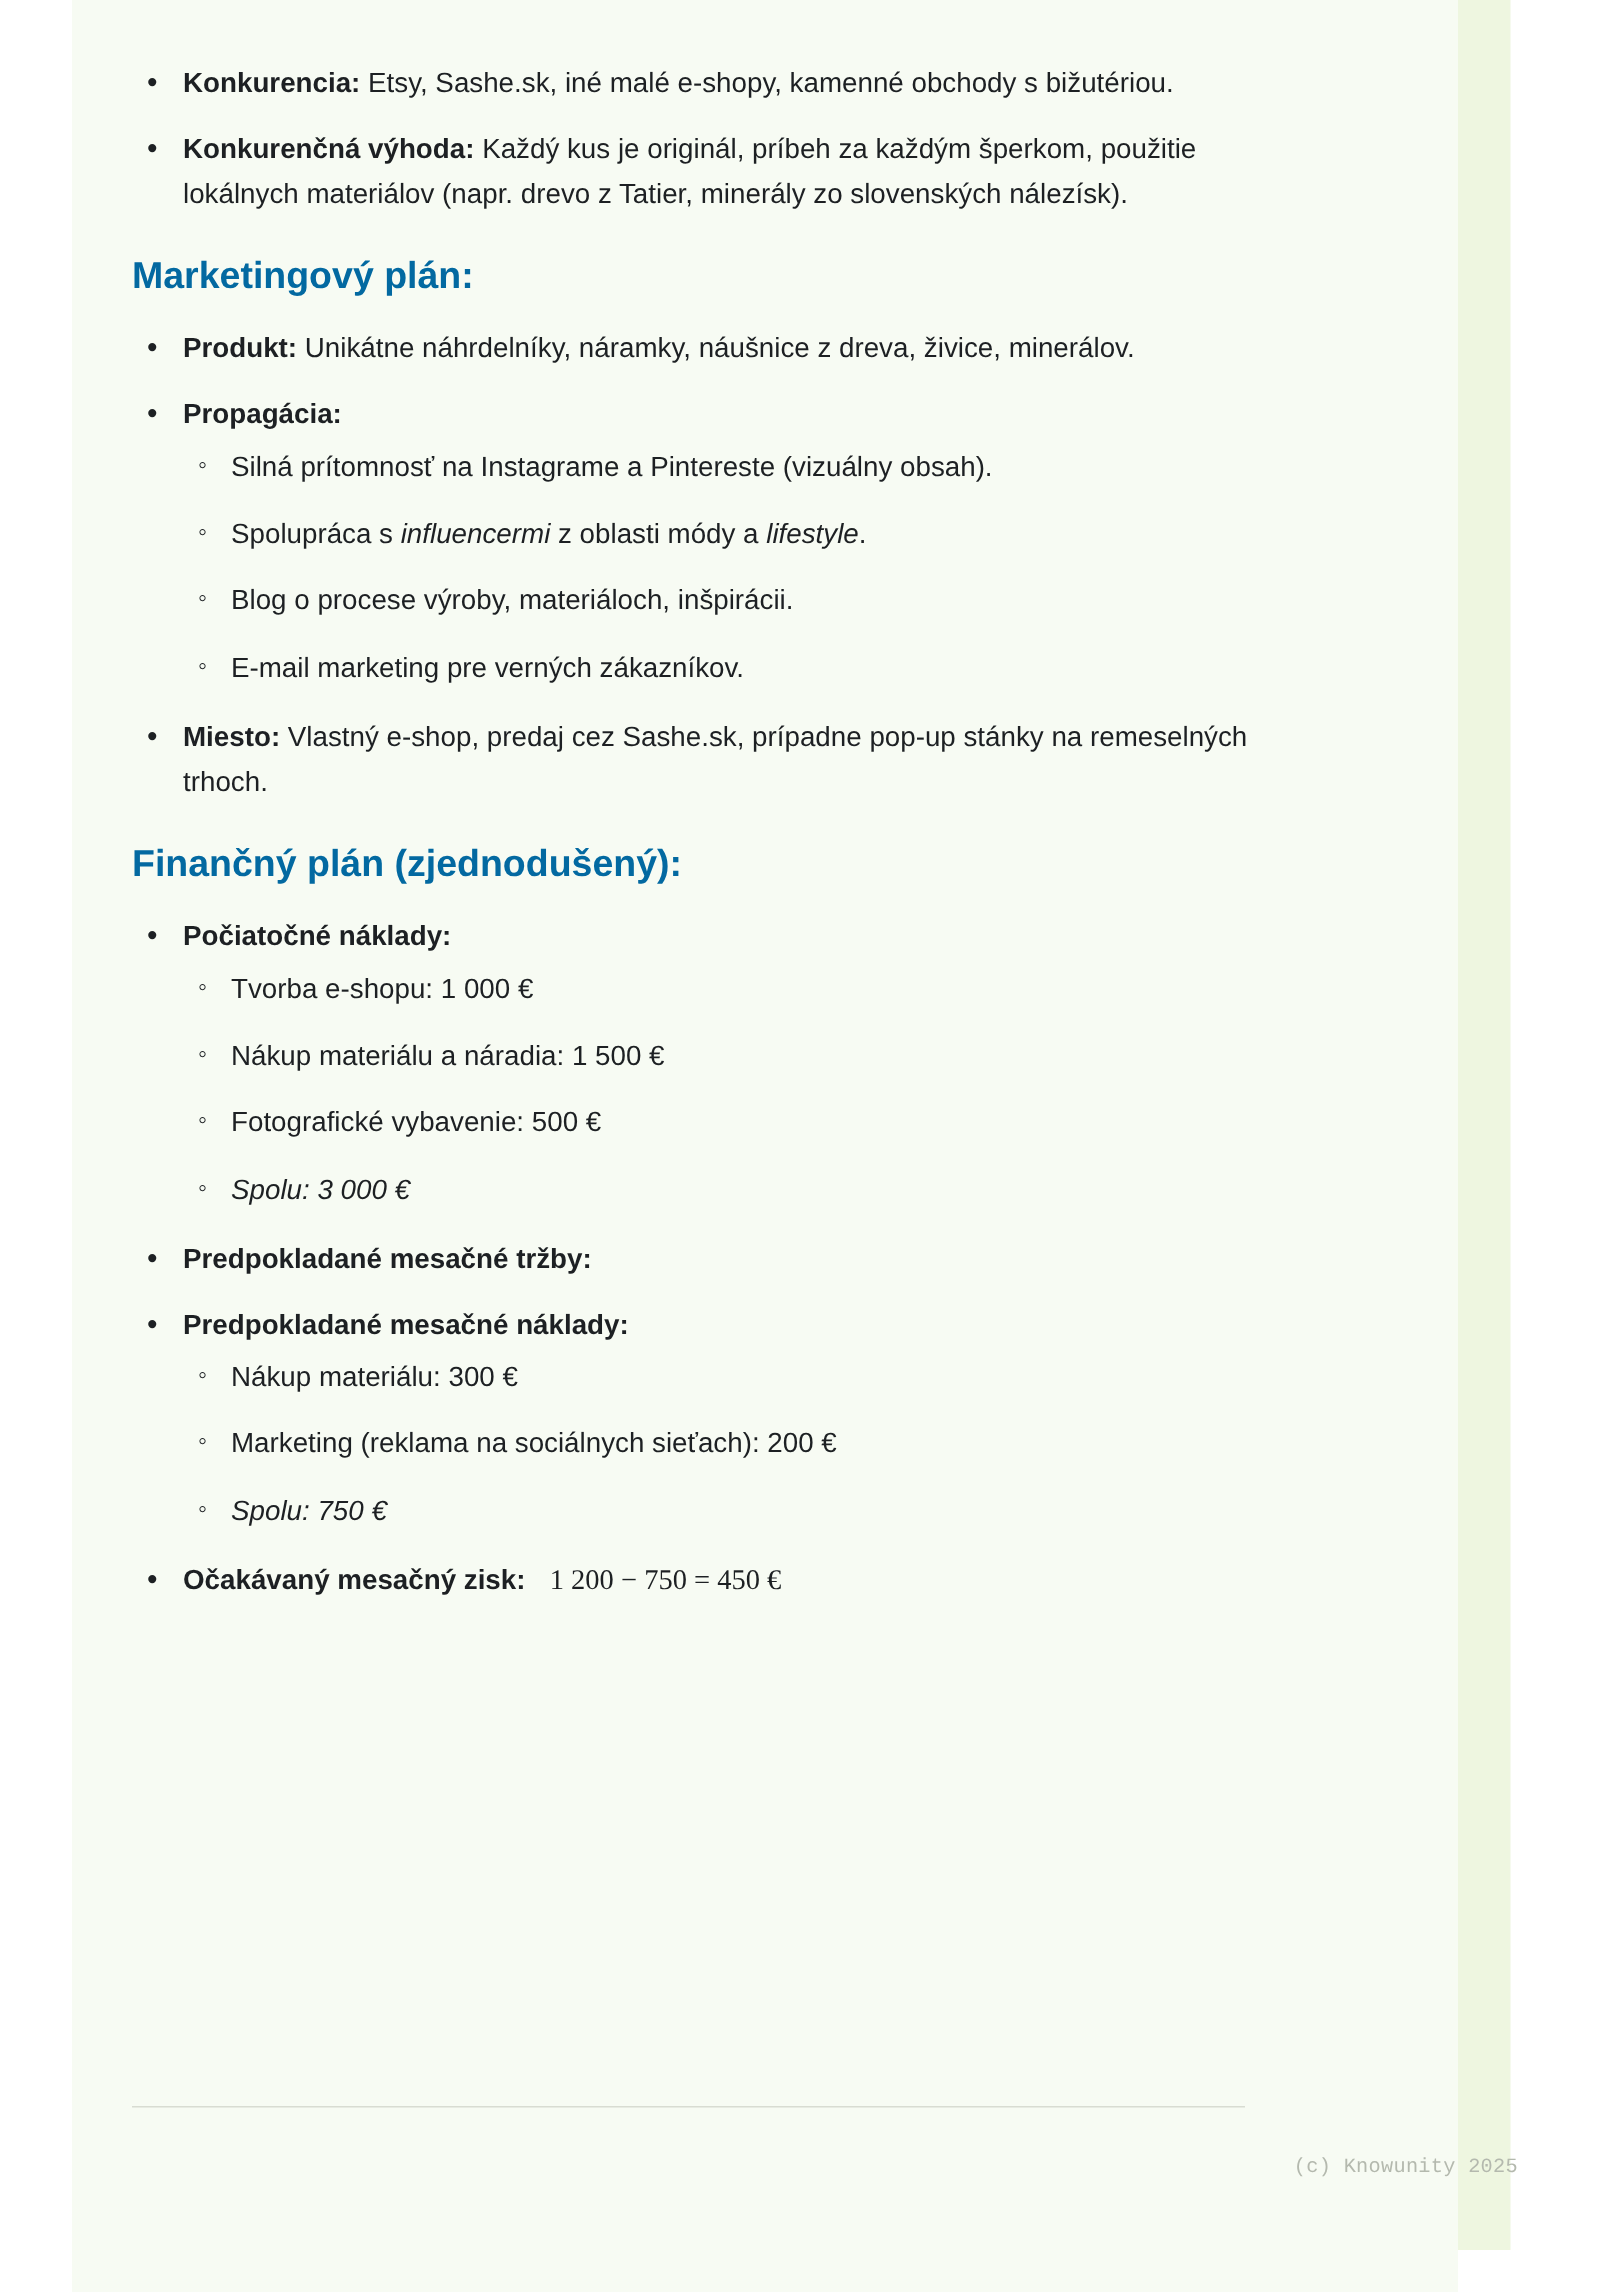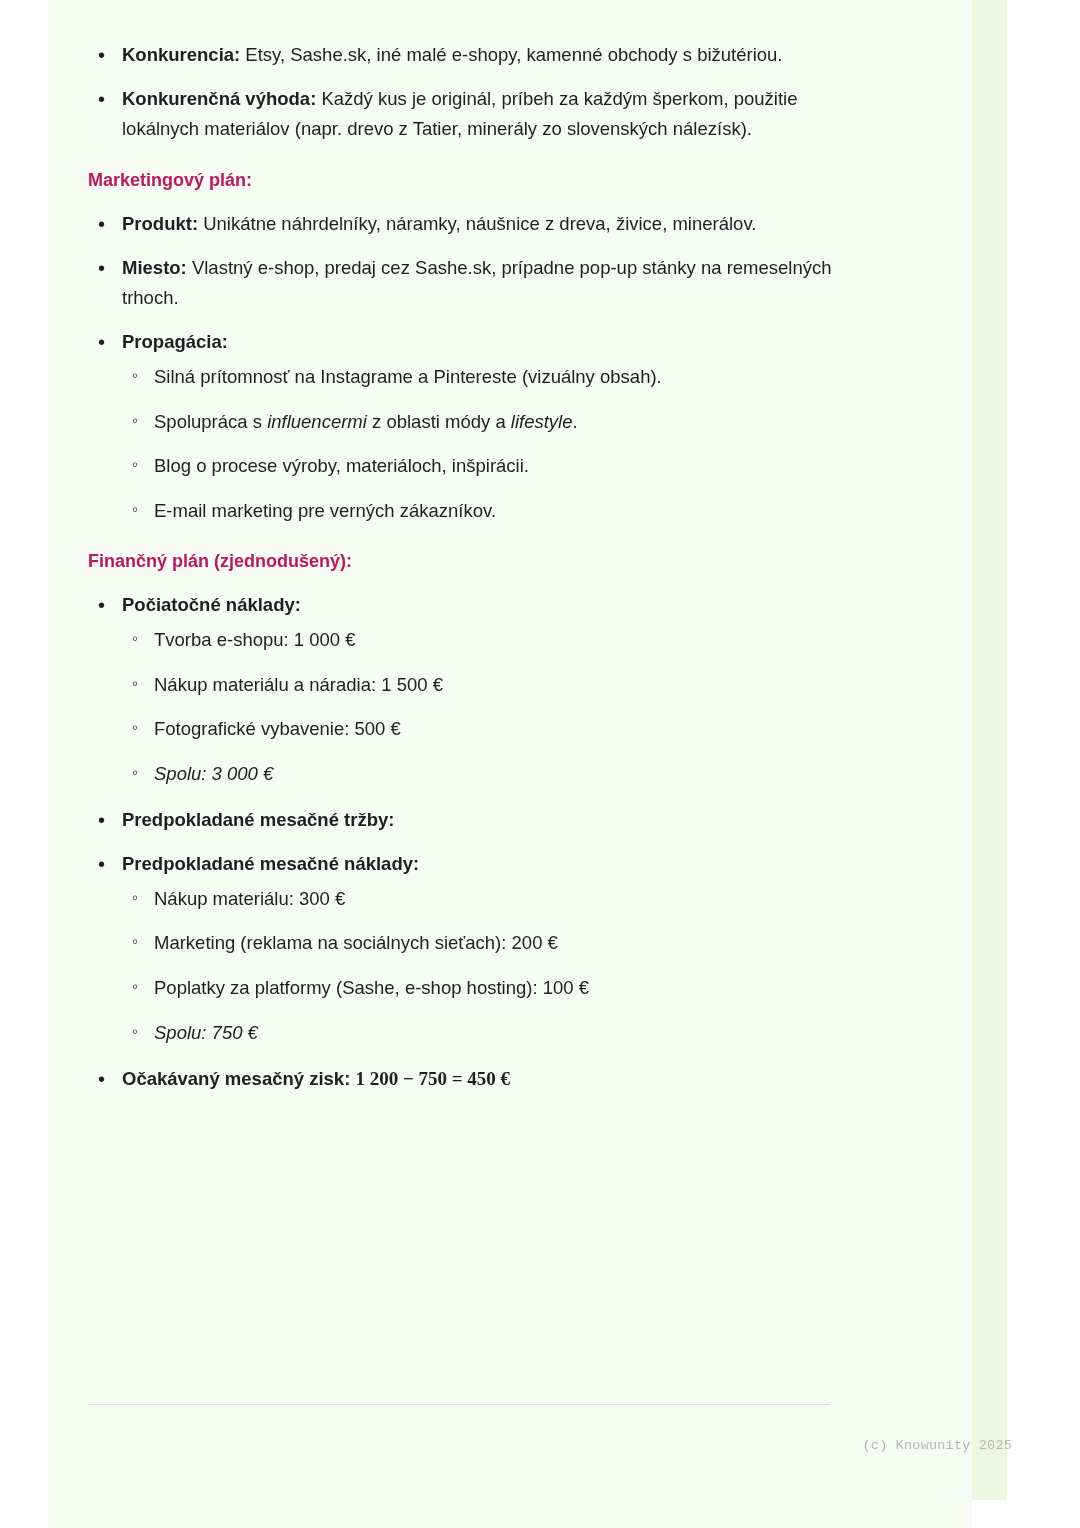--- a/index.html
+++ b/index.html
@@ -91,30 +91,31 @@
     position: absolute;
     left: 10px;
     top: 0;
     font-size: 17px;
     color: #1d2023;
   }
   .lead {
     font-weight: bold;
   }
   h3.section {
-    font-size: 18px;
+    font-size: 25px;
     font-weight: bold;
     margin: 26px 0 18px 0;
-    color: #be185d;
+    color: #0369a1;
   }
   em.it { font-style: italic; }
   .math {
     font-family: "Liberation Serif", serif;
     font-size: 19px;
-    font-weight: bold;
+    font-weight: normal;
+    margin-left: 11px;
   }
   .divider {
     position: absolute;
     left: 88px;
     top: 1404px;
     width: 742px;
     height: 1px;
     background: #d8dcd2;
   }
   .watermark {
@@ -149,38 +150,38 @@
       </li>
     </ul>
 
     <h3 class="section">Marketingový plán:</h3>
 
     <ul class="lvl1">
       <li>
         <span class="lead">Produkt:</span><span> Unikátne náhrdelníky, náramky, náušnice z dreva, živice, minerálov.</span>
       </li>
       <li>
-        <span class="lead">Miesto:</span><span> Vlastný e-shop, predaj cez Sashe.sk, prípadne pop-up stánky na remeselných trhoch.</span>
-      </li>
-      <li>
         <span class="lead">Propagácia:</span>
         <ul class="lvl2">
           <li>
             <span>Silná prítomnosť na Instagrame a Pintereste (vizuálny obsah).</span>
           </li>
           <li>
             <span>Spolupráca s </span><em class="it">influencermi</em><span> z oblasti módy a </span><em class="it">lifestyle</em><span>.</span>
           </li>
           <li>
             <span>Blog o procese výroby, materiáloch, inšpirácii.</span>
           </li>
           <li>
             <span>E-mail marketing pre verných zákazníkov.</span>
           </li>
         </ul>
+      </li>
+      <li>
+        <span class="lead">Miesto:</span><span> Vlastný e-shop, predaj cez Sashe.sk, prípadne pop-up stánky na remeselných trhoch.</span>
       </li>
     </ul>
 
     <h3 class="section">Finančný plán (zjednodušený):</h3>
 
     <ul class="lvl1">
       <li class="group-gap">
         <span class="lead">Počiatočné náklady:</span>
         <ul class="lvl2">
           <li><span>Tvorba e-shopu: 1 000 €</span></li>
@@ -192,21 +193,20 @@
 
       <li class="group-gap">
         <span class="lead">Predpokladané mesačné tržby:</span>
       </li>
 
       <li class="group-gap">
         <span class="lead">Predpokladané mesačné náklady:</span>
         <ul class="lvl2">
           <li><span>Nákup materiálu: 300 €</span></li>
           <li><span>Marketing (reklama na sociálnych sieťach): 200 €</span></li>
-          <li><span>Poplatky za platformy (Sashe, e-shop hosting): 100 €</span></li>
           <li><em class="it">Spolu: 750 €</em></li>
         </ul>
       </li>
 
       <li>
         <span class="lead">Očakávaný mesačný zisk:</span>
         <span class="math">1 200 − 750 = 450 €</span>
       </li>
     </ul>
 

